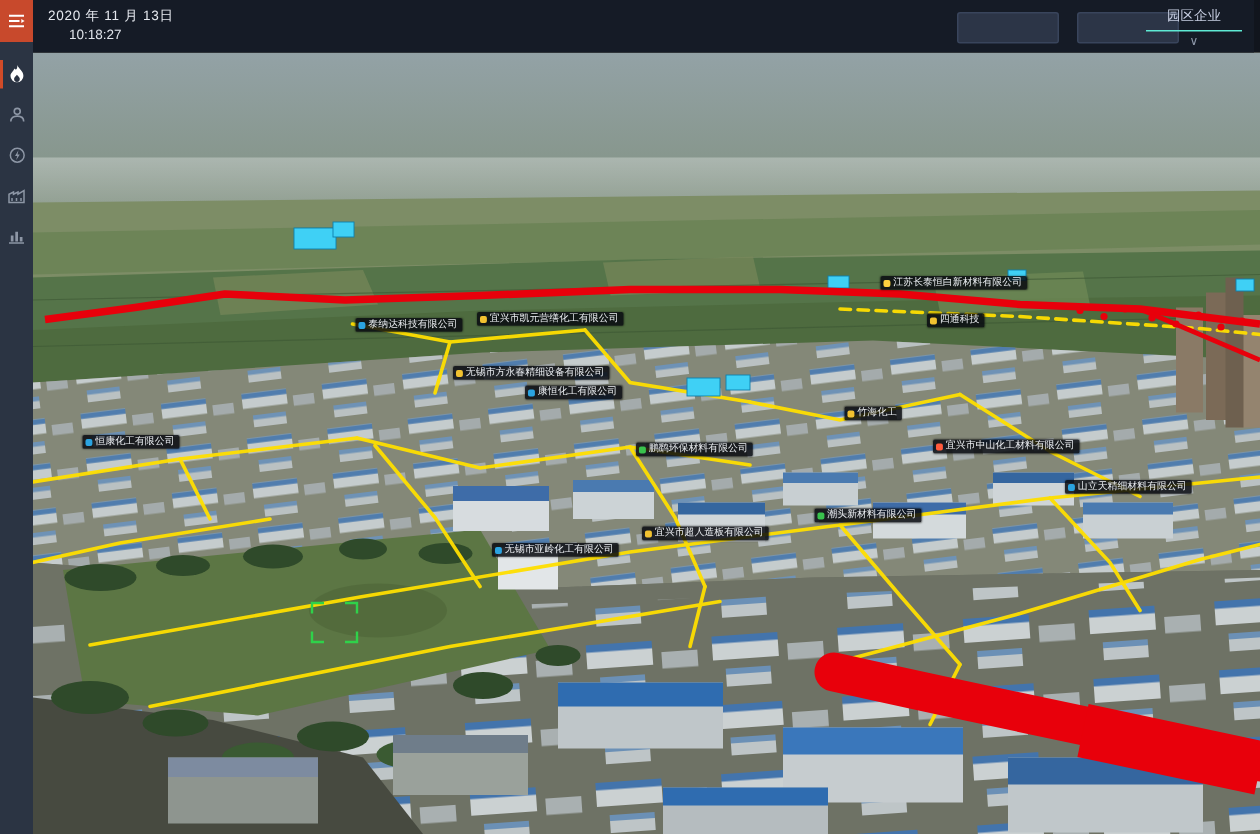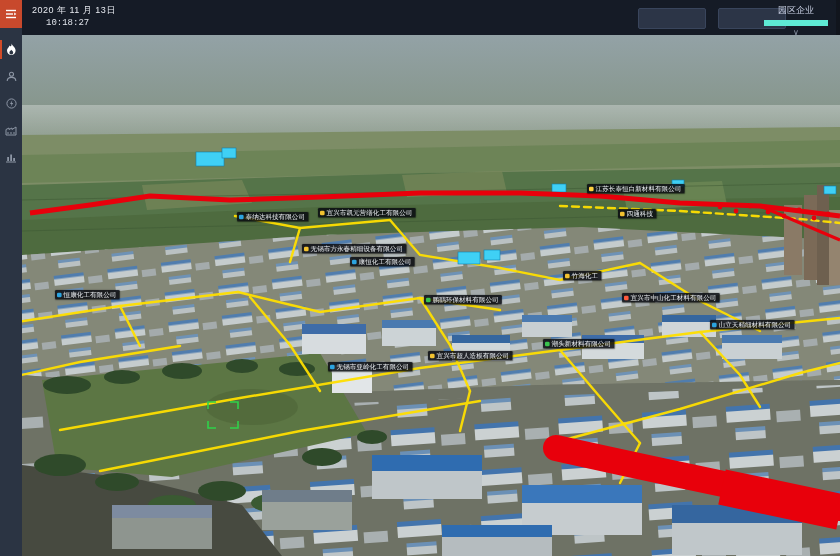--- a/index.html
+++ b/index.html
@@ -13,29 +13,29 @@
                display:flex;align-items:center;justify-content:center;cursor:pointer;}
   .side-item{position:relative;width:22px;height:27px;color:#8d96a5;
              display:flex;align-items:center;justify-content:center;cursor:pointer;}
   .side-item.active{color:#ffffff;}
   .side-item.active::before{content:"";position:absolute;left:0;top:4px;bottom:4px;width:2px;background:#d14b28;}
   .side-item svg,.side-toggle svg{display:block;}
 
   
   .header{position:absolute;left:22px;top:0;width:814px;height:35px;background:#151b26;z-index:20;}
   .dt{position:absolute;left:10px;top:4px;font-size:9px;color:#e6e9ef;letter-spacing:.5px;}
-  .time{position:absolute;left:24px;top:18px;font-size:9px;color:#dfe3ea;font-family:Liberation Mono, monospace;}
+  .time{position:absolute;left:24px;top:18px;font-size:9px;color:#dfe3ea;}
   .title{position:absolute;left:348px;top:0;width:260px;height:35px;line-height:35px;text-align:center;
          font-size:13px;font-weight:bold;color:#ffffff;letter-spacing:1px;white-space:nowrap;}
   .hbtns{position:absolute;left:616px;top:8px;display:flex;gap:12px;}
   .hbtn{height:19px;min-width:50px;padding:0 8px;background:#2c3547;border:1px solid #39455c;
         color:#cdd4e0;font-size:9px;border-radius:2px;line-height:17px;text-align:center;cursor:pointer;
         font-family:inherit;}
   .dropdown{position:absolute;left:742px;top:4px;width:64px;cursor:pointer;}
-  .dd-label{text-align:center;font-size:9px;color:#c6cde0;padding-bottom:3px;border-bottom:6px solid #5eead4;}
+  .dd-label{text-align:center;font-size:9px;color:#c6cde0;padding-bottom:3px;border-bottom:1px solid #5eead4;}
   .dd-chevron{text-align:center;color:#8d97a8;font-size:8px;line-height:9px;padding-top:2px;}
 
   
   .map{position:absolute;left:22px;top:35px;width:818px;height:521px;overflow:hidden;background:#6e7265;}
   .scene{position:absolute;left:0;top:0;}
   .labels{position:absolute;left:0;top:0;width:818px;height:521px;}
   .map-label{position:absolute;display:flex;align-items:center;gap:3px;
              background:rgba(8,11,16,.86);color:#eceff3;font-size:10px;line-height:1;
              padding:2px 5px 2px 3px;border-radius:2px;white-space:nowrap;
              transform:scale(.66);transform-origin:0 0;box-shadow:0 0 2px rgba(0,0,0,.6);cursor:pointer;}

